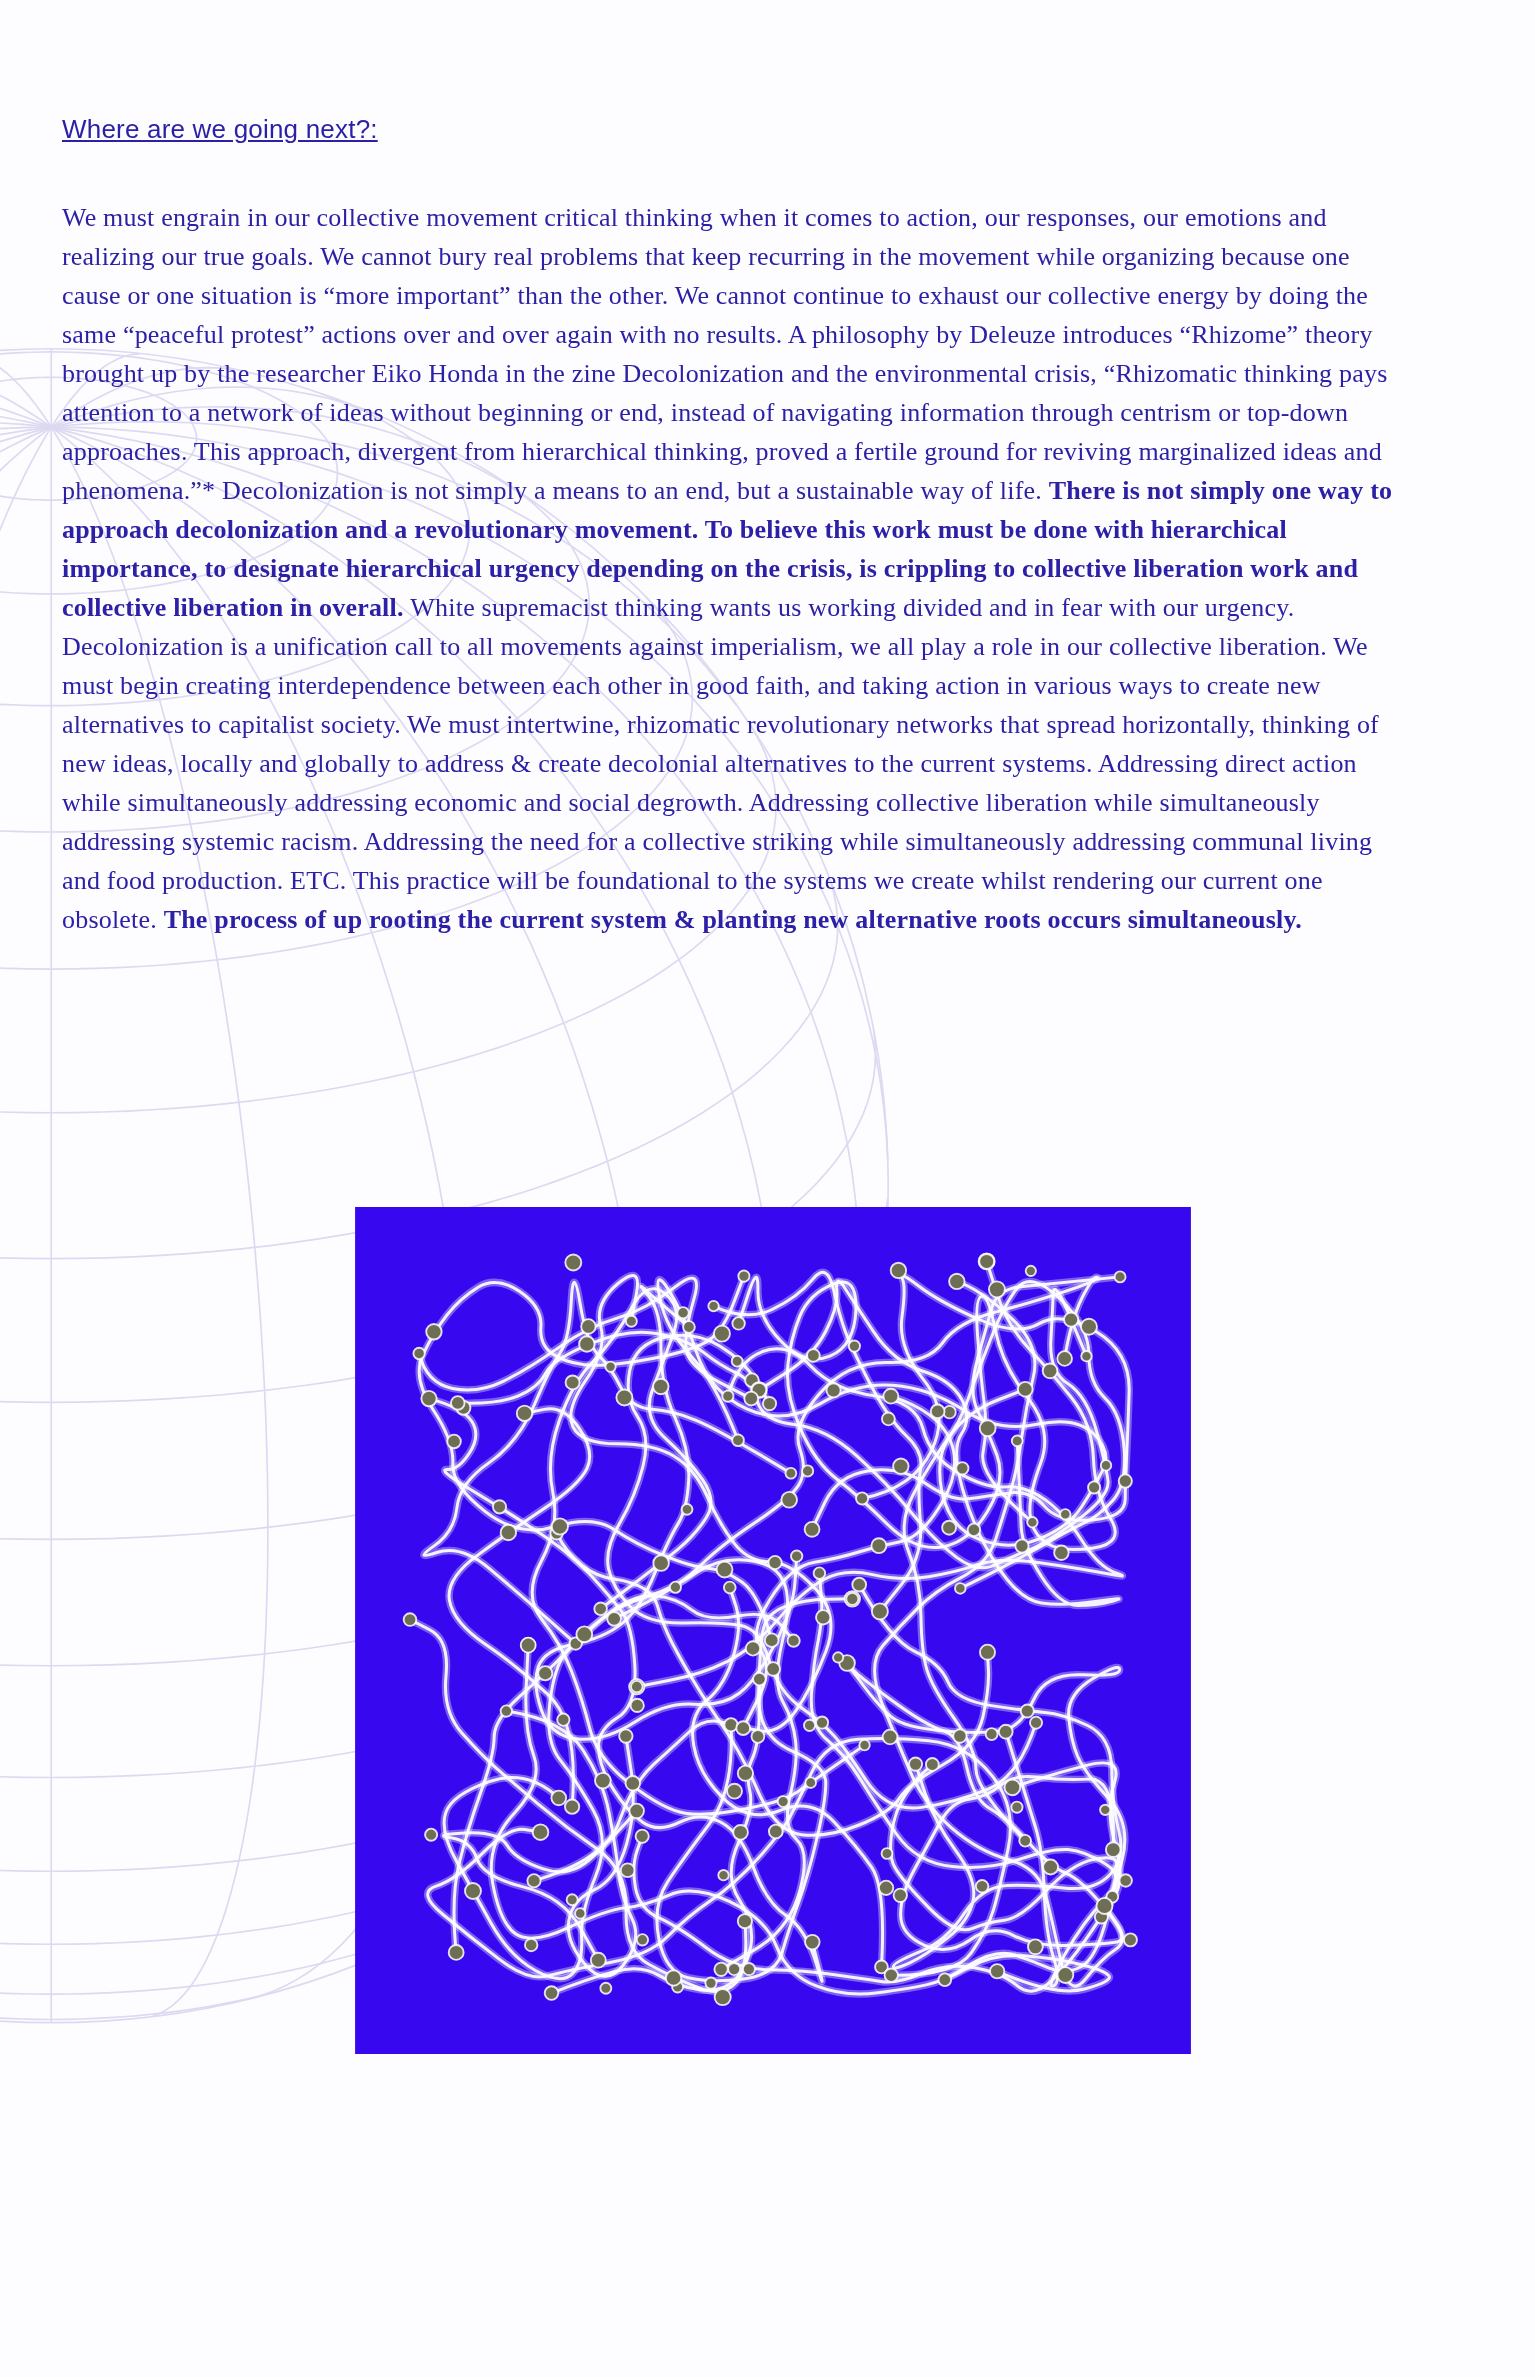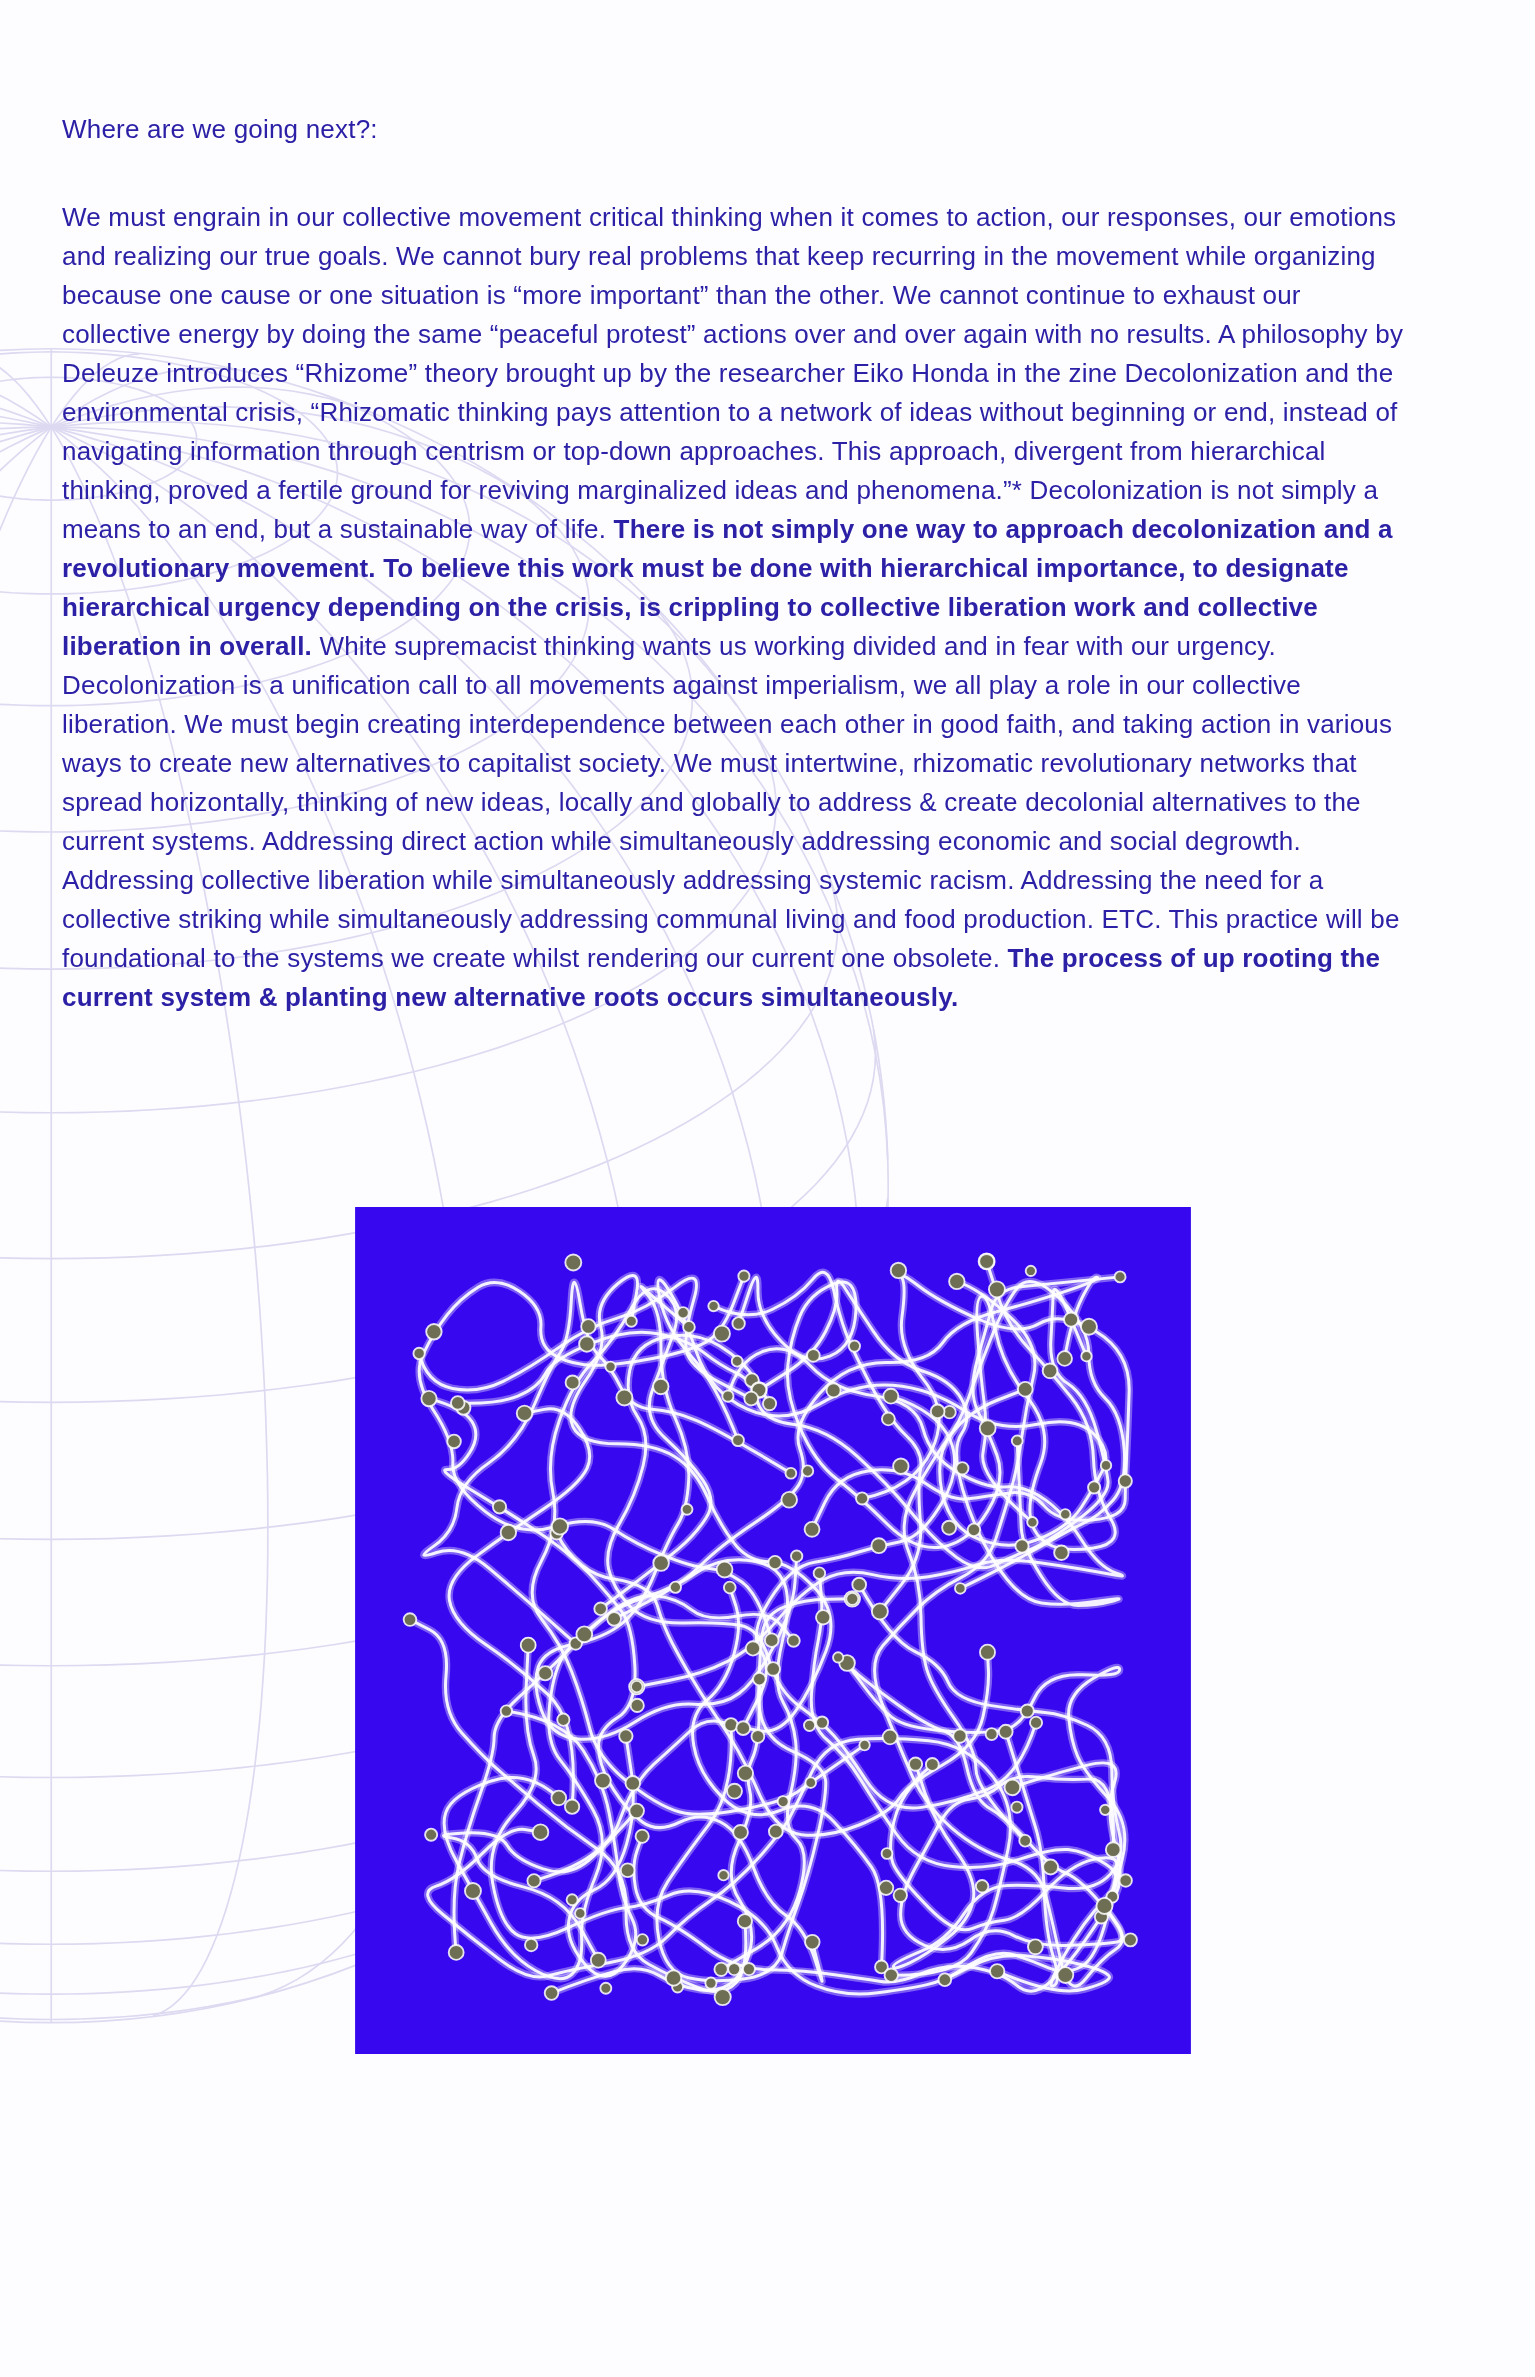--- a/index.html
+++ b/index.html
@@ -26,32 +26,34 @@
   }
   .heading{
     position:absolute;
     left:62px;
     top:114px;
     margin:0;
     font-size:26px;
     font-weight:500;
     letter-spacing:0.2px;
     color:var(--text,#2c21a6);
+    text-decoration:underline;
   }
   .body-text{
     position:absolute;
     left:62px;
     top:198px;
     width:1352px;
     margin:0;
     font-size:26px;
     line-height:39px;
     font-weight:500;
     letter-spacing:0.2px;
     color:var(--text,#2c21a6);
+    font-family:Liberation Serif, serif;
   }
   .body-text strong{font-weight:700;}
   .figure{
     position:absolute;
     left:355px;
     top:1207px;
     width:836px;
     margin:0;
   }
   .rhizome{

